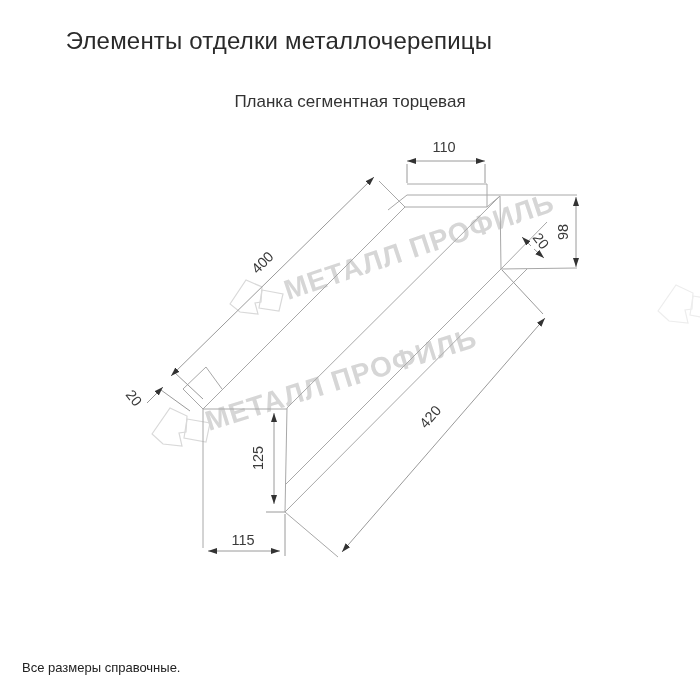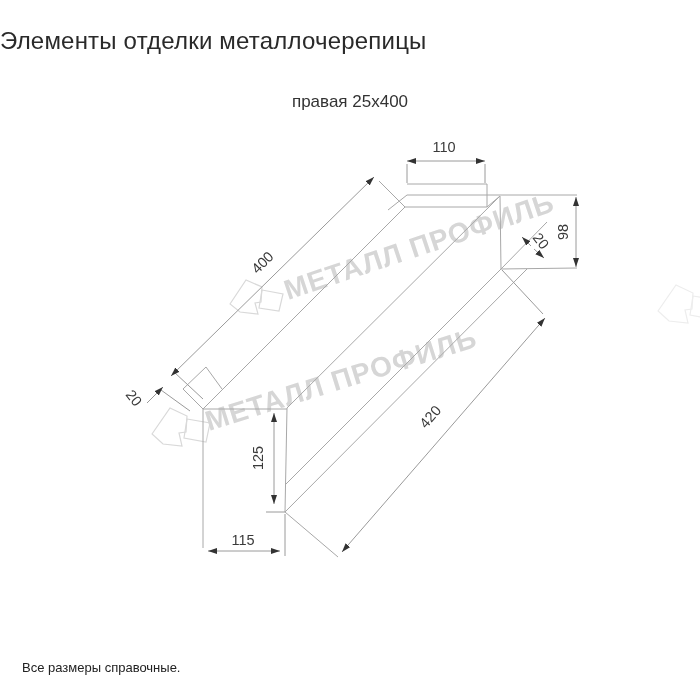--- a/index.html
+++ b/index.html
@@ -1,39 +1,39 @@
 <!DOCTYPE html>
 <html><head>
 <meta charset="utf-8">
 <style>
   html,body{margin:0;padding:0;background:#fff;}
   #page{position:relative;width:700px;height:700px;background:#ffffff;overflow:hidden;
         font-family:"Liberation Sans", sans-serif;}
-  .title{position:absolute;top:27px;left:0;width:558px;
+  .title{position:absolute;top:27px;left:0;width:558px;text-align:center;
          font-size:24px;color:#2a2a2a;letter-spacing:0.2px;}
   .subtitle{position:absolute;top:92px;left:0;width:700px;text-align:center;
             font-size:17px;line-height:20px;color:#333;}
   .notes{position:absolute;left:22px;bottom:24px;font-size:13px;line-height:17px;color:#222;}
   svg{position:absolute;left:0;top:0;}
   .pl{stroke:#a8a8a8;stroke-width:1;fill:none;}
   .dim{stroke:#9a9a9a;stroke-width:1;fill:none;}
   .dimtext{font-size:14.5px;fill:#3a3a3a;text-anchor:middle;}
   .wmtext{font-size:28px;font-weight:bold;fill:#d6d6d6;letter-spacing:1px;}
   .wmlogo{stroke:#d9d9d9;stroke-width:1.2;fill:none;}
   .wmlogo-faint{stroke:#ededed;stroke-width:1.2;fill:none;}
 </style>
 </head>
 <body>
 
 <div id="page">
 
   <div class="title">Элементы отделки металлочерепицы</div>
 
   <div class="subtitle">
-    <div>правая 25x400</div>
+    <div>Планка сегментная торцевая</div>
   </div>
 
   <svg width="700" height="700" viewBox="0 0 700 700">
     <defs>
       <marker id="arr" markerUnits="userSpaceOnUse" markerWidth="12" markerHeight="8" refX="9" refY="3" orient="auto-start-reverse">
         <path d="M0,0 L9,3 L0,6 Z" fill="#333333"></path>
       </marker>
     </defs>
 
     <g>

